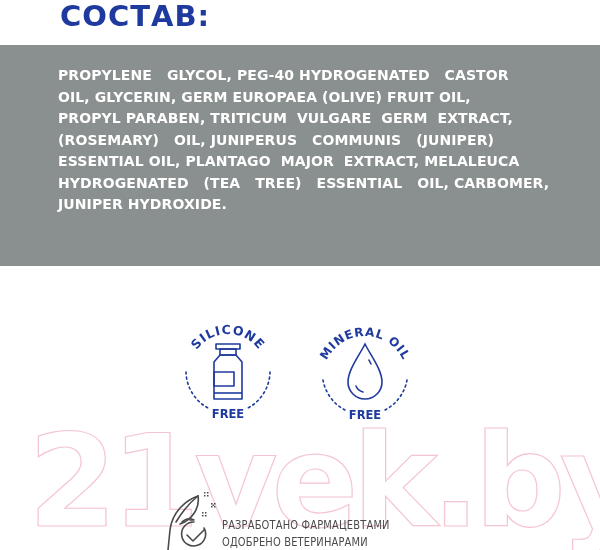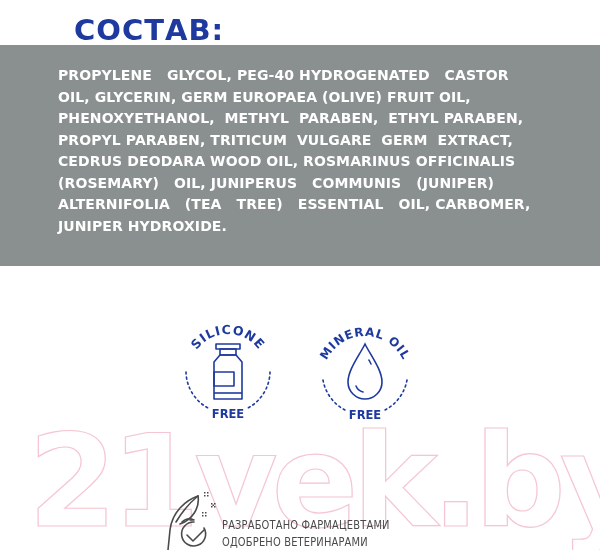--- a/index.html
+++ b/index.html
@@ -11,21 +11,21 @@
       width: 600px;
       height: 550px;
       position: relative;
       overflow: hidden;
       font-family: "Liberation Sans", sans-serif;
     }
     .title {
       position: absolute;
       left: 58px;
       top: -1px;
-      margin: 16px;
+      margin: 2px;
       font-family: "DejaVu Sans", sans-serif;
       font-weight: bold;
       font-size: 29px;
       letter-spacing: 1px;
       color: #1f3a9e;
       line-height: 30px;
     }
     .ingredients-band {
       position: absolute;
       left: 0;
@@ -89,25 +89,24 @@
   </style>
 </head>
 <body>
 
 <h1 class="title">СОСТАВ:</h1>
 
 <section class="ingredients-band">
   <p class="ingredients-text">
     <span class="line">PROPYLENE   GLYCOL, PEG-40 HYDROGENATED   CASTOR</span>
     <span class="line">OIL, GLYCERIN, GERM EUROPAEA (OLIVE) FRUIT OIL,</span>
-    <span class="line">PHENOXYETHANOL,  METHYL  PARABEN,  ETHYL PARABEN,</span>
     <span class="line">PROPYL PARABEN, TRITICUM  VULGARE  GERM  EXTRACT,</span>
-    <span class="line">CEDRUS DEODARA WOOD OIL, ROSMARINUS OFFICINALIS</span>
     <span class="line">(ROSEMARY)   OIL, JUNIPERUS   COMMUNIS   (JUNIPER)</span>
-    <span class="line">ALTERNIFOLIA   (TEA   TREE)   ESSENTIAL   OIL, CARBOMER,</span>
+    <span class="line">ESSENTIAL OIL, PLANTAGO  MAJOR  EXTRACT, MELALEUCA</span>
+    <span class="line">HYDROGENATED   (TEA   TREE)   ESSENTIAL   OIL, CARBOMER,</span>
     <span class="line">JUNIPER HYDROXIDE.</span>
   </p>
 </section>
 
 <svg class="watermark" viewBox="0 0 600 550" xmlns="http://www.w3.org/2000/svg">
   <text x="28" y="526" font-family="DejaVu Sans, sans-serif" font-weight="bold" font-size="128" letter-spacing="-6" fill="none" stroke="#f5c6d2" stroke-width="1.2">21vek.by</text>
 </svg>
 
 <div class="badge silicone">
   <svg width="100" height="100" viewBox="0 0 100 100" xmlns="http://www.w3.org/2000/svg">

